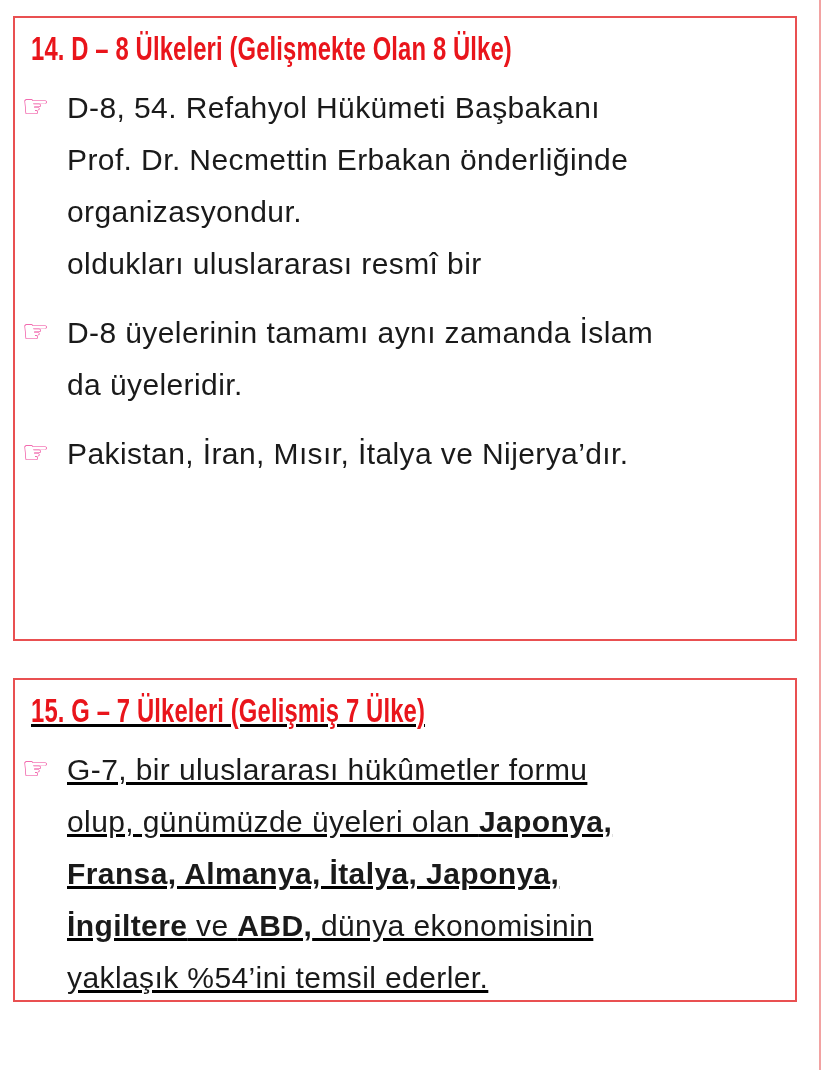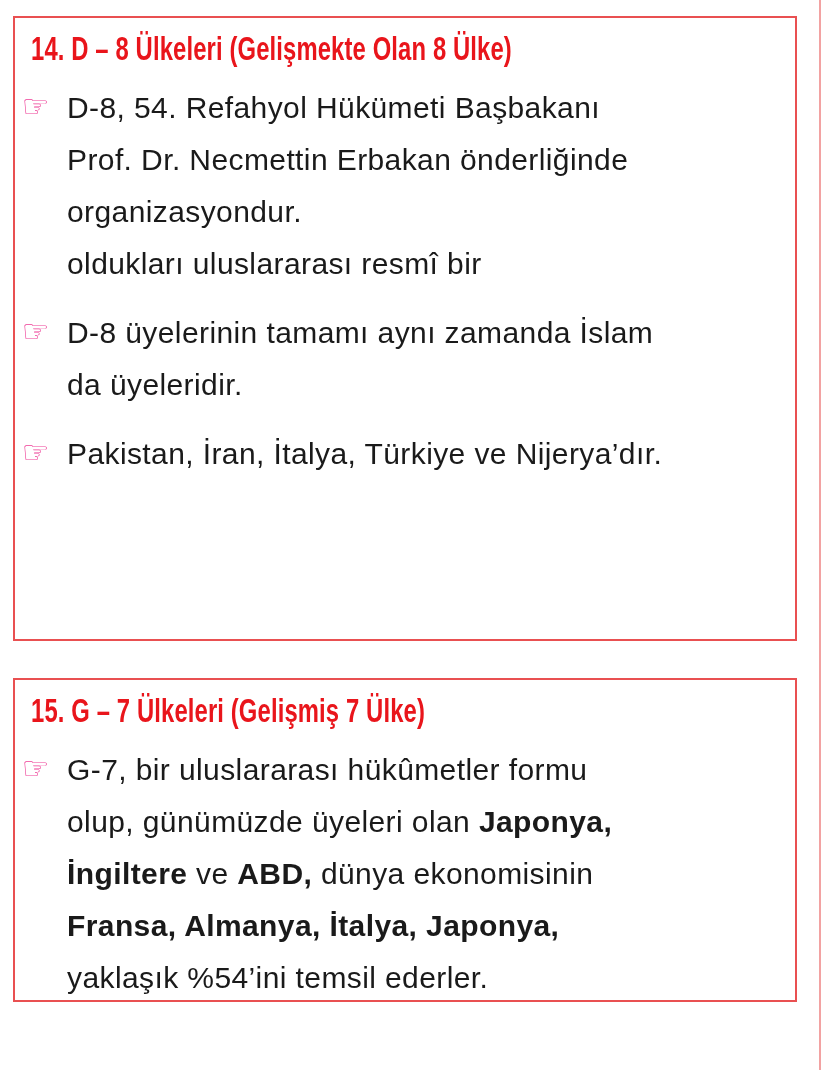--- a/index.html
+++ b/index.html
@@ -25,21 +25,21 @@
   .page-edge-line{
     position:absolute;left:819px;top:0;width:2px;height:1070px;
     background:var(--right-edge-line);
   }
   .topic-box{
     position:absolute;left:13px;width:784px;
     border:2px solid var(--box-border);
     background:#ffffff;
   }
   .topic-box.box-14{top:16px;height:625px;}
-  .topic-box.box-15{top:678px;height:324px;}
+  .topic-box.box-15{top:678px;height:324px;text-decoration:underline;}
   .topic-title{
     margin:10px 0 0 16px;
     font-size:34px;
     line-height:40px;
     font-weight:bold;
     color:var(--title-red);
     white-space:nowrap;
     transform:scaleX(0.70);
     transform-origin:left center;
     letter-spacing:0.2px;
@@ -83,34 +83,34 @@
           <div class="text-line"><span>organizasyondur.</span></div>
           <div class="text-line"><span>oldukları uluslararası resmî bir</span></div>
         </div>
         <div class="bullet-item">
           <span class="finger">☞</span>
           <div class="text-line"><span>D-8 üyelerinin tamamı aynı zamanda İslam</span></div>
           <div class="text-line"><span>da üyeleridir.</span></div>
         </div>
         <div class="bullet-item">
           <span class="finger">☞</span>
-          <div class="text-line"><span>Pakistan, İran, İtalya, Türkiye ve Nijerya’dır.</span></div>
+          <div class="text-line"><span>Pakistan, İran, Mısır, İtalya ve Nijerya’dır.</span></div>
         </div>
       </div>
   </section>
 
   <section class="topic-box box-15">
     <h2 class="topic-title">15. G – 7 Ülkeleri (Gelişmiş 7 Ülke)</h2>
     <div class="bullet-list">
         <div class="bullet-item">
           <span class="finger">☞</span>
           <div class="text-line"><span>G-7, bir uluslararası hükûmetler formu</span></div>
           <div class="text-line"><span>olup, günümüzde üyeleri olan </span><span class="seg-bold">Japonya,</span></div>
+          <div class="text-line"><span class="seg-bold">Fransa, Almanya, İtalya, Japonya,</span></div>
           <div class="text-line"><span class="seg-bold">İngiltere</span><span> ve </span><span class="seg-bold">ABD,</span><span> dünya ekonomisinin</span></div>
-          <div class="text-line"><span class="seg-bold">Fransa, Almanya, İtalya, Japonya,</span></div>
           <div class="text-line"><span>yaklaşık %54’ini temsil ederler.</span></div>
         </div>
       </div>
   </section>
 
   <div class="page-edge-line"></div>
 
 </div>
 
 </body></html>

